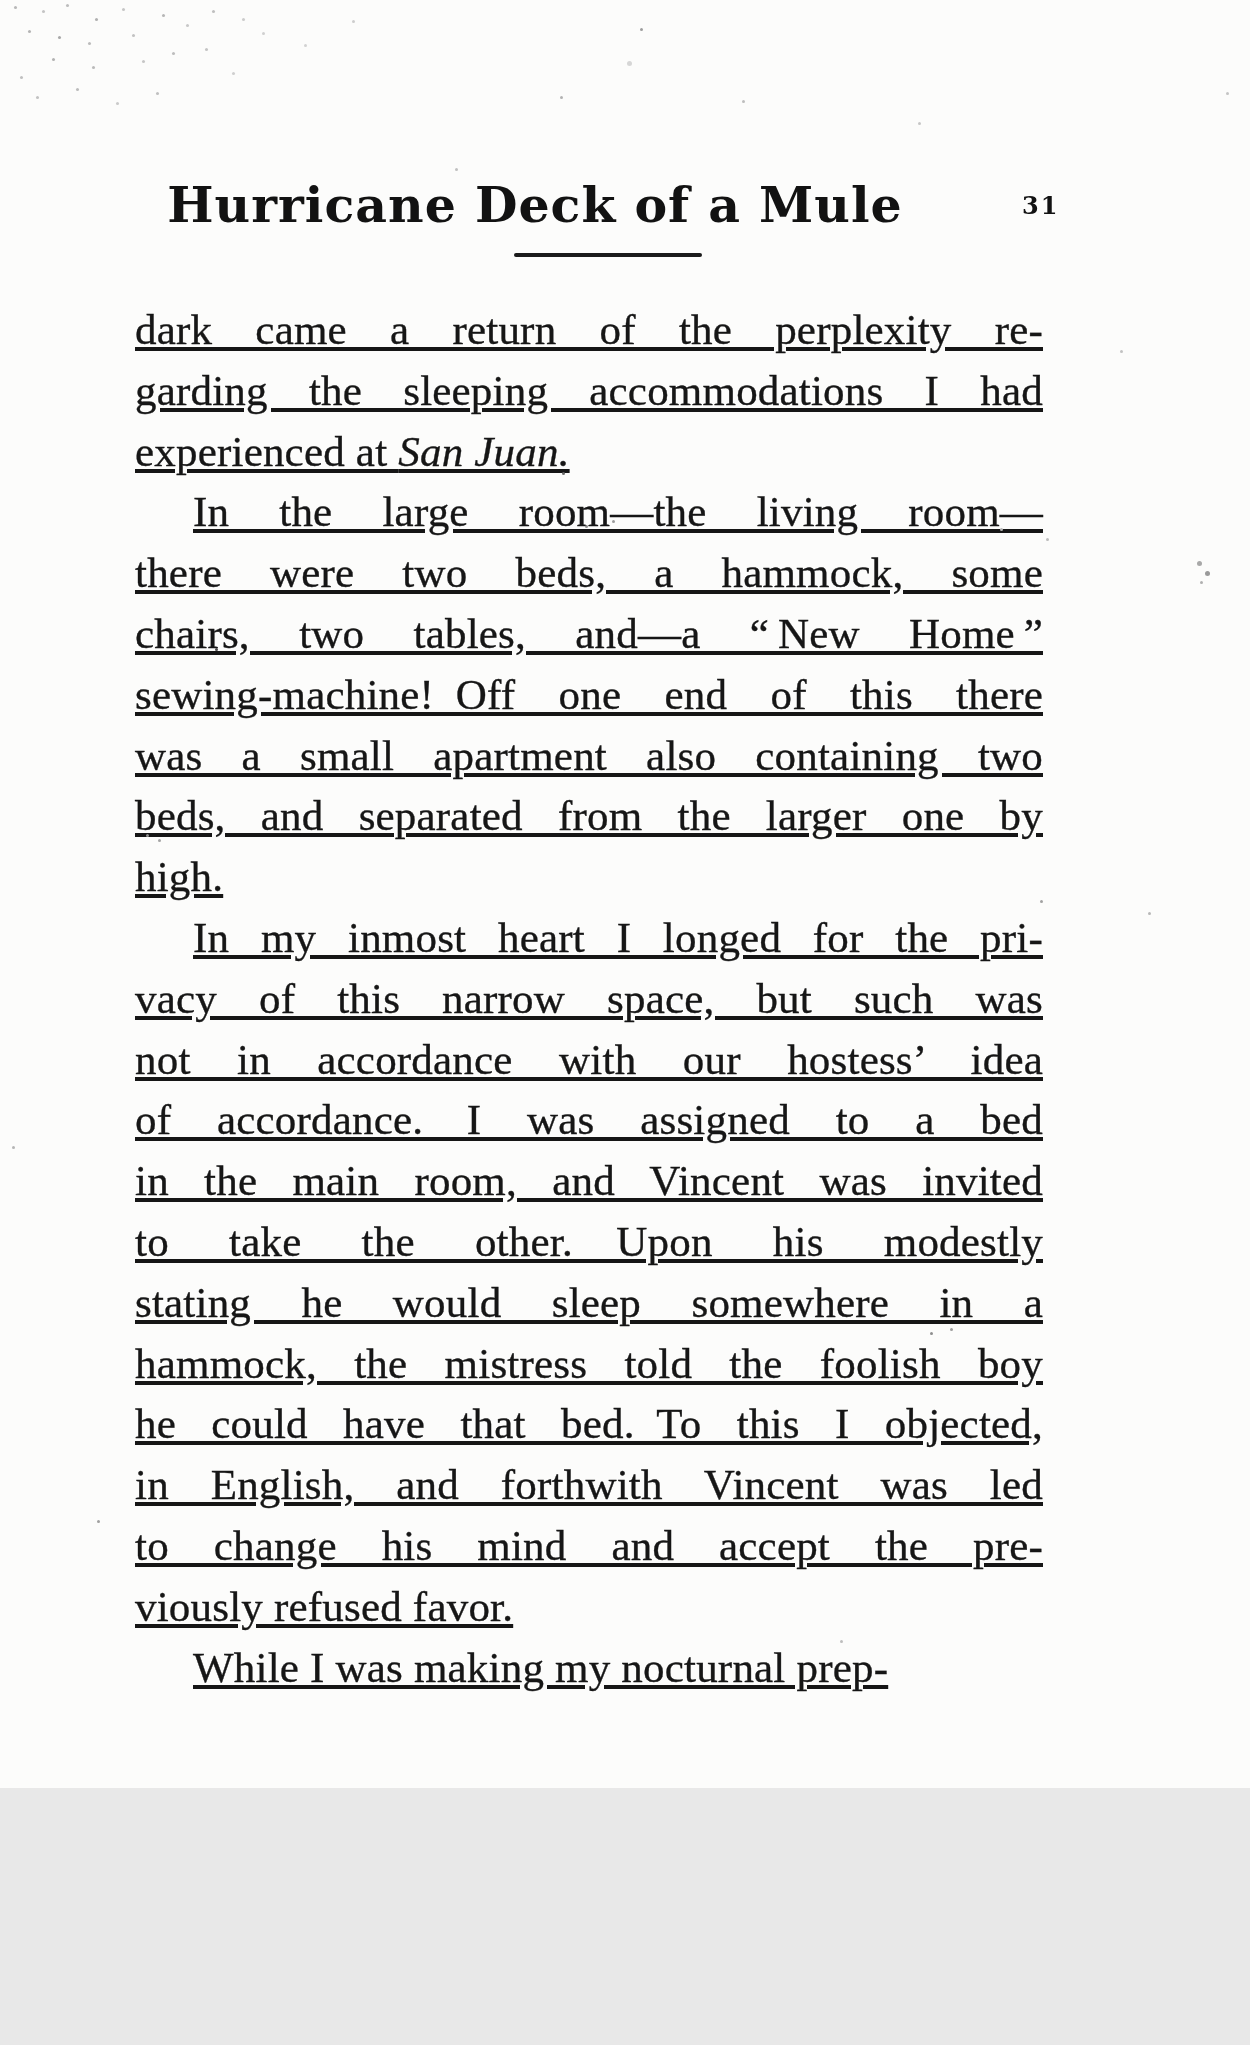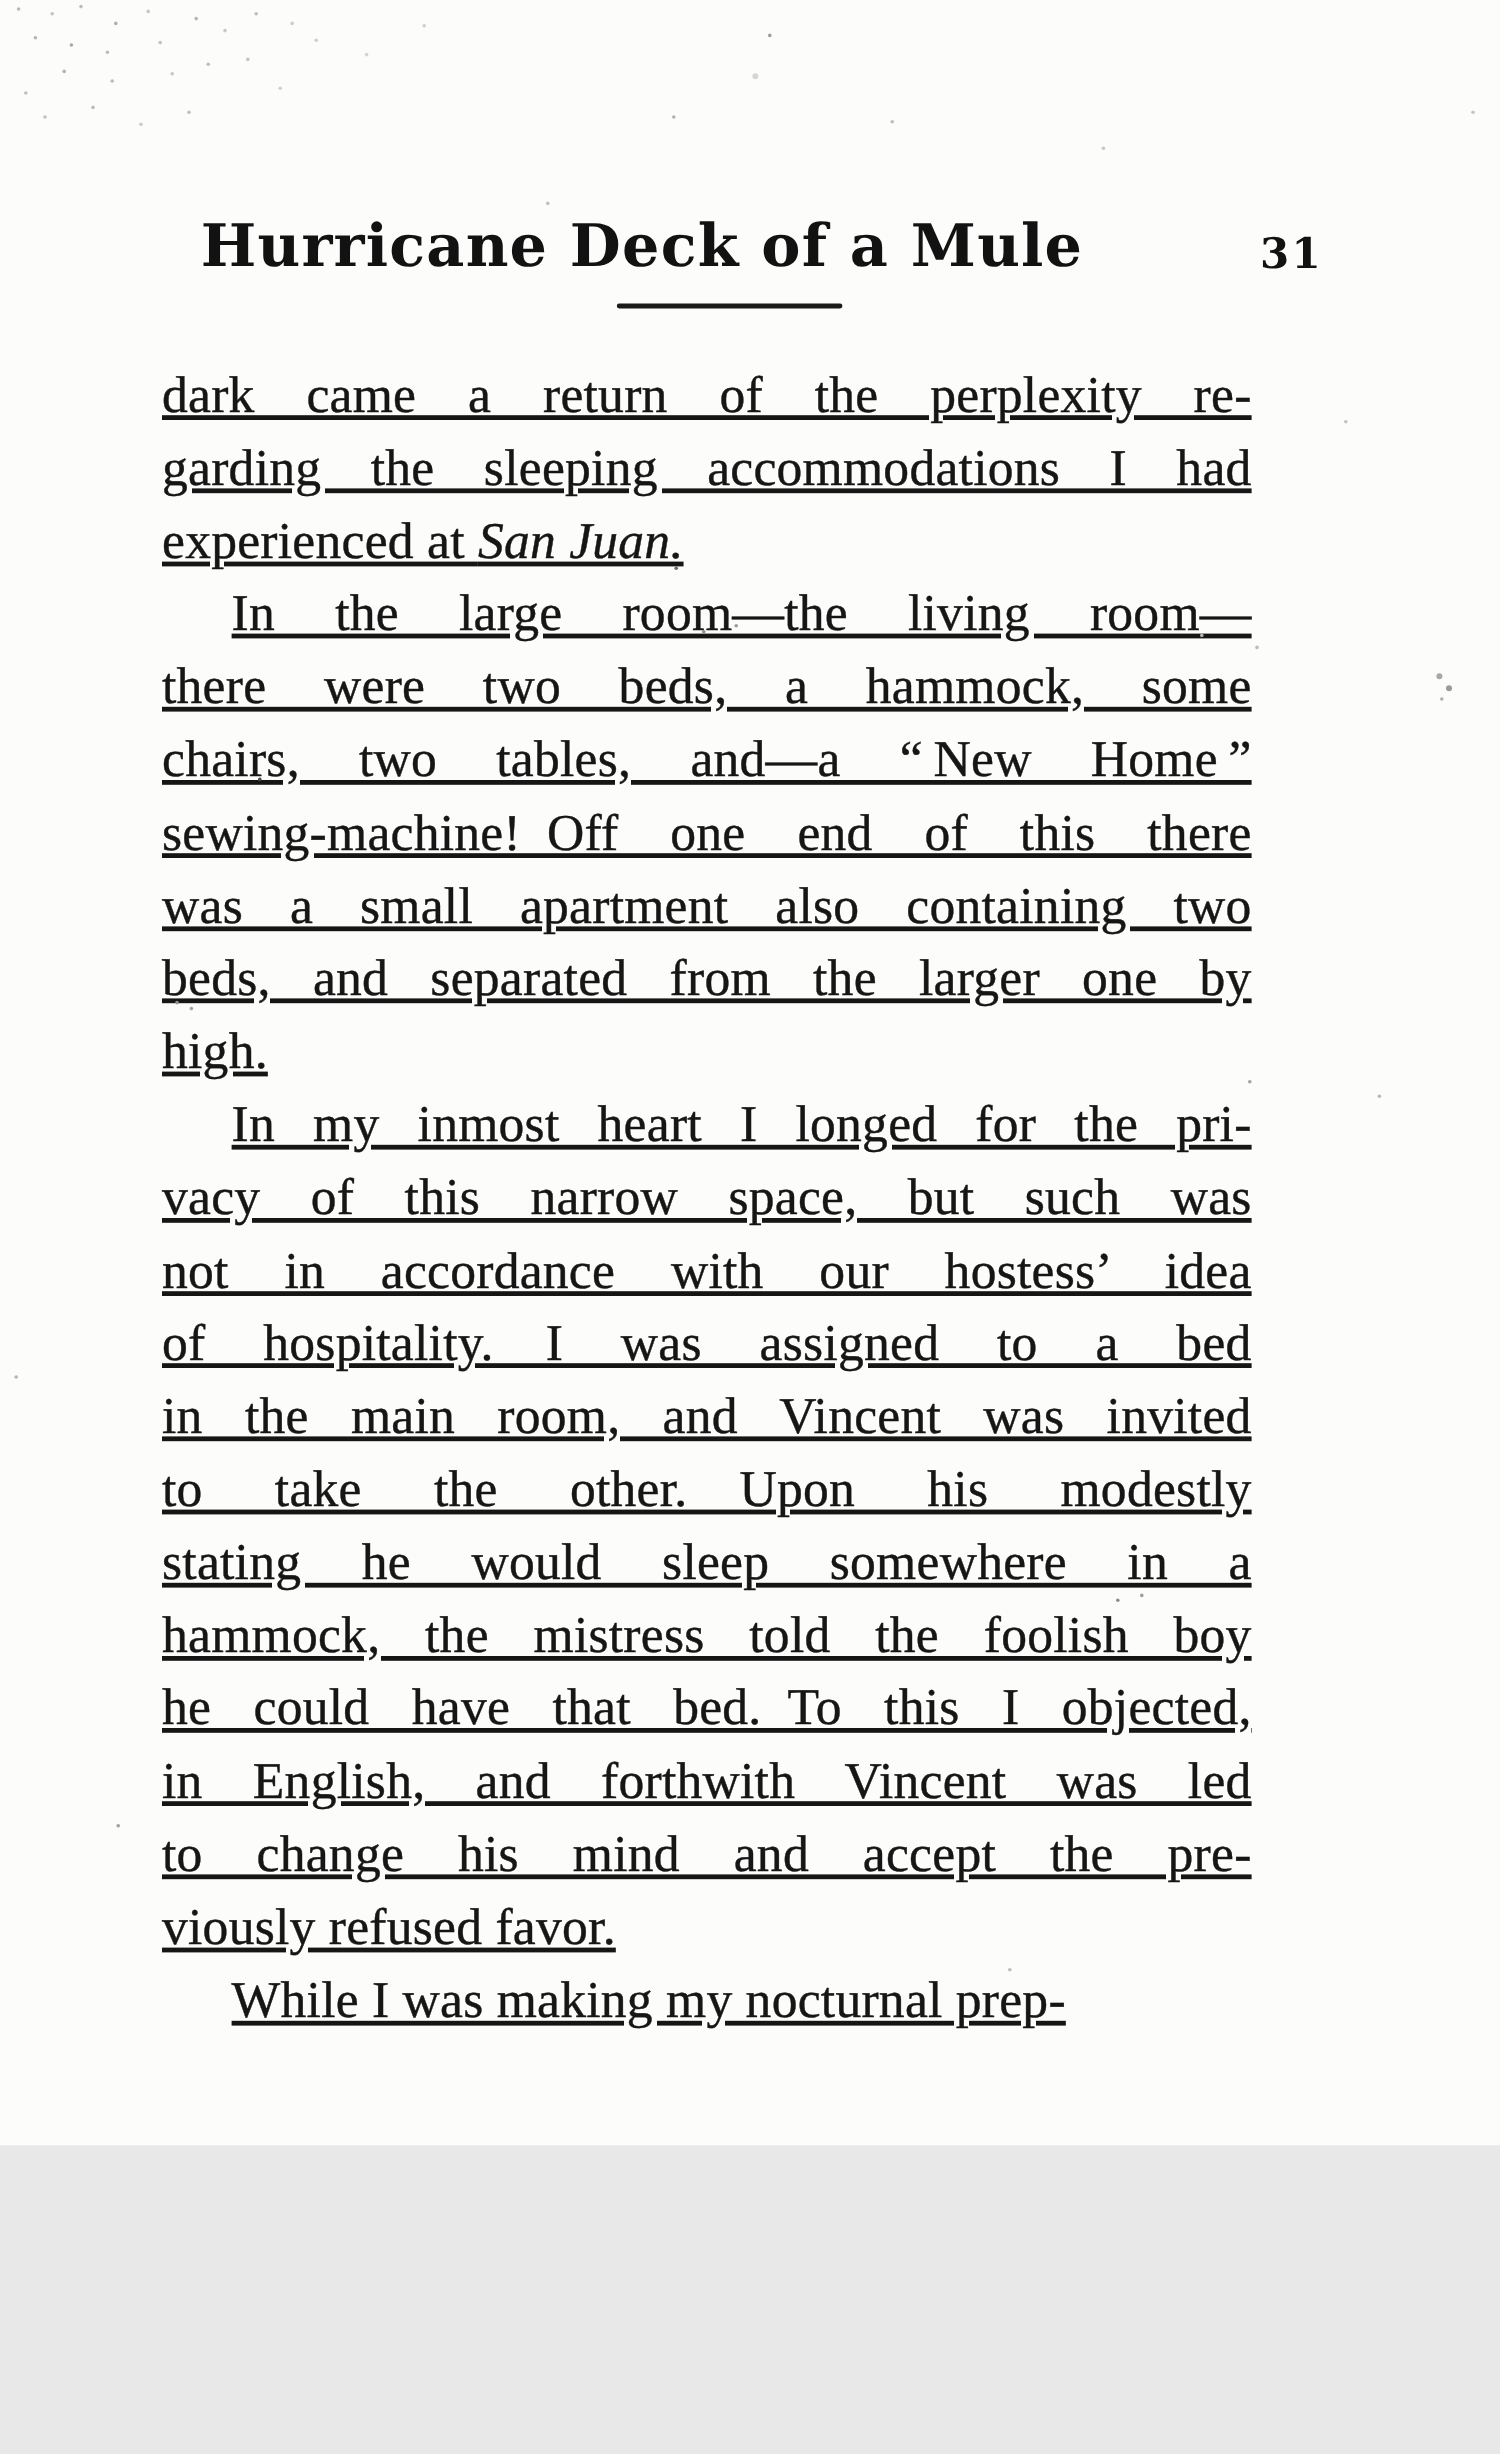--- a/index.html
+++ b/index.html
@@ -19,24 +19,23 @@
     font-weight:700;
     font-size:49px;
     letter-spacing:1px;
     white-space:nowrap;
     color:#121212;
   }
   .page-number{
     position:absolute;left:1022px;top:191px;
     font-family:"DejaVu Serif",serif;
     font-weight:700;
-    font-size:35px;
+    font-size:24px;
     letter-spacing:2px;
     color:#121212;
-    margin-left:28px;
   }
   .title-rule{
     position:absolute;left:514px;top:253px;
     width:188px;height:4px;
     background:#1b1b1b;border-radius:2px;
   }
   
   .page-text{
     position:absolute;left:135px;top:300px;width:908px;text-decoration:underline;
   }
@@ -118,21 +117,21 @@
       <div class="line just indent"><span>In the large room—the living room—</span></div>
       <div class="line just"><span>there were two beds, a hammock, some</span></div>
       <div class="line just"><span>chairs, two tables, and—a “ New Home ”</span></div>
       <div class="line just"><span>sewing-machine! Off one end of this there</span></div>
       <div class="line just"><span>was a small apartment also containing two</span></div>
       <div class="line just"><span>beds, and separated from the larger one by</span></div>
       <div class="line ragged"><span>high.</span></div>
       <div class="line just indent"><span>In my inmost heart I longed for the pri-</span></div>
       <div class="line just"><span>vacy of this narrow space, but such was</span></div>
       <div class="line just"><span>not in accordance with our hostess’ idea</span></div>
-      <div class="line just"><span>of hospitality.  I was assigned to a bed</span></div>
+      <div class="line just"><span>of accordance.  I was assigned to a bed</span></div>
       <div class="line just"><span>in the main room, and Vincent was invited</span></div>
       <div class="line just"><span>to take the other.  Upon his modestly</span></div>
       <div class="line just"><span>stating he would sleep somewhere in a</span></div>
       <div class="line just"><span>hammock, the mistress told the foolish boy</span></div>
       <div class="line just"><span>he could have that bed. To this I objected,</span></div>
       <div class="line just"><span>in English, and forthwith Vincent was led</span></div>
       <div class="line just"><span>to change his mind and accept the pre-</span></div>
       <div class="line ragged"><span>viously refused favor.</span></div>
       <div class="line ragged indent"><span>While I was making my nocturnal prep-</span></div>
     </div>

